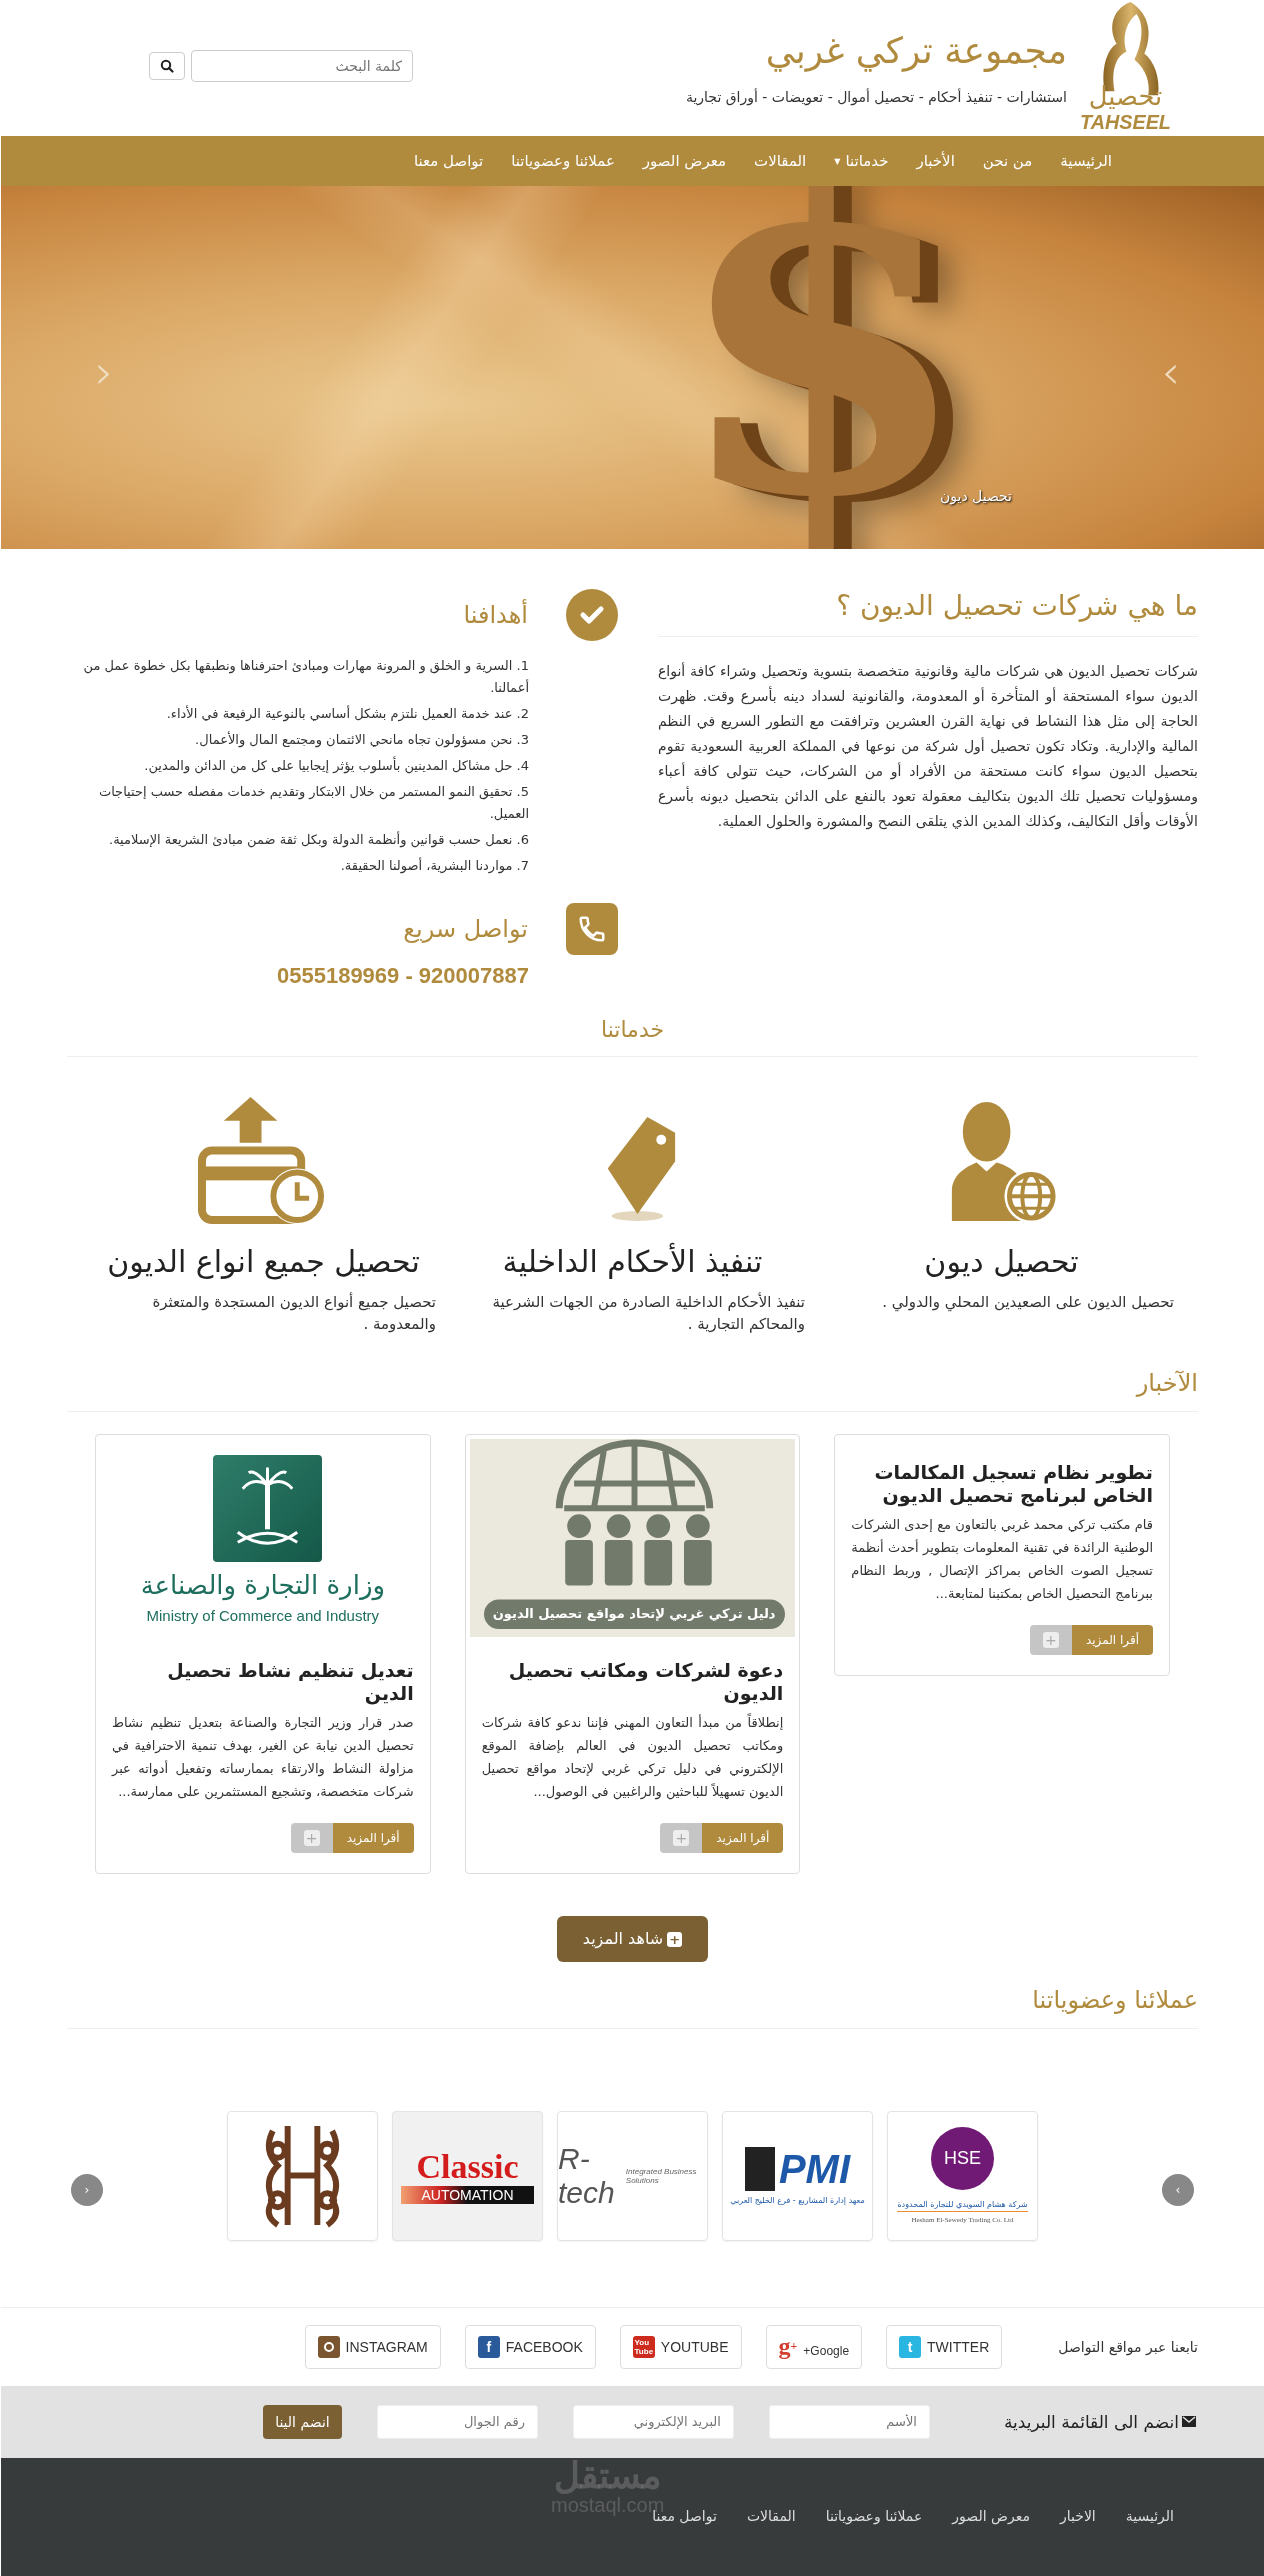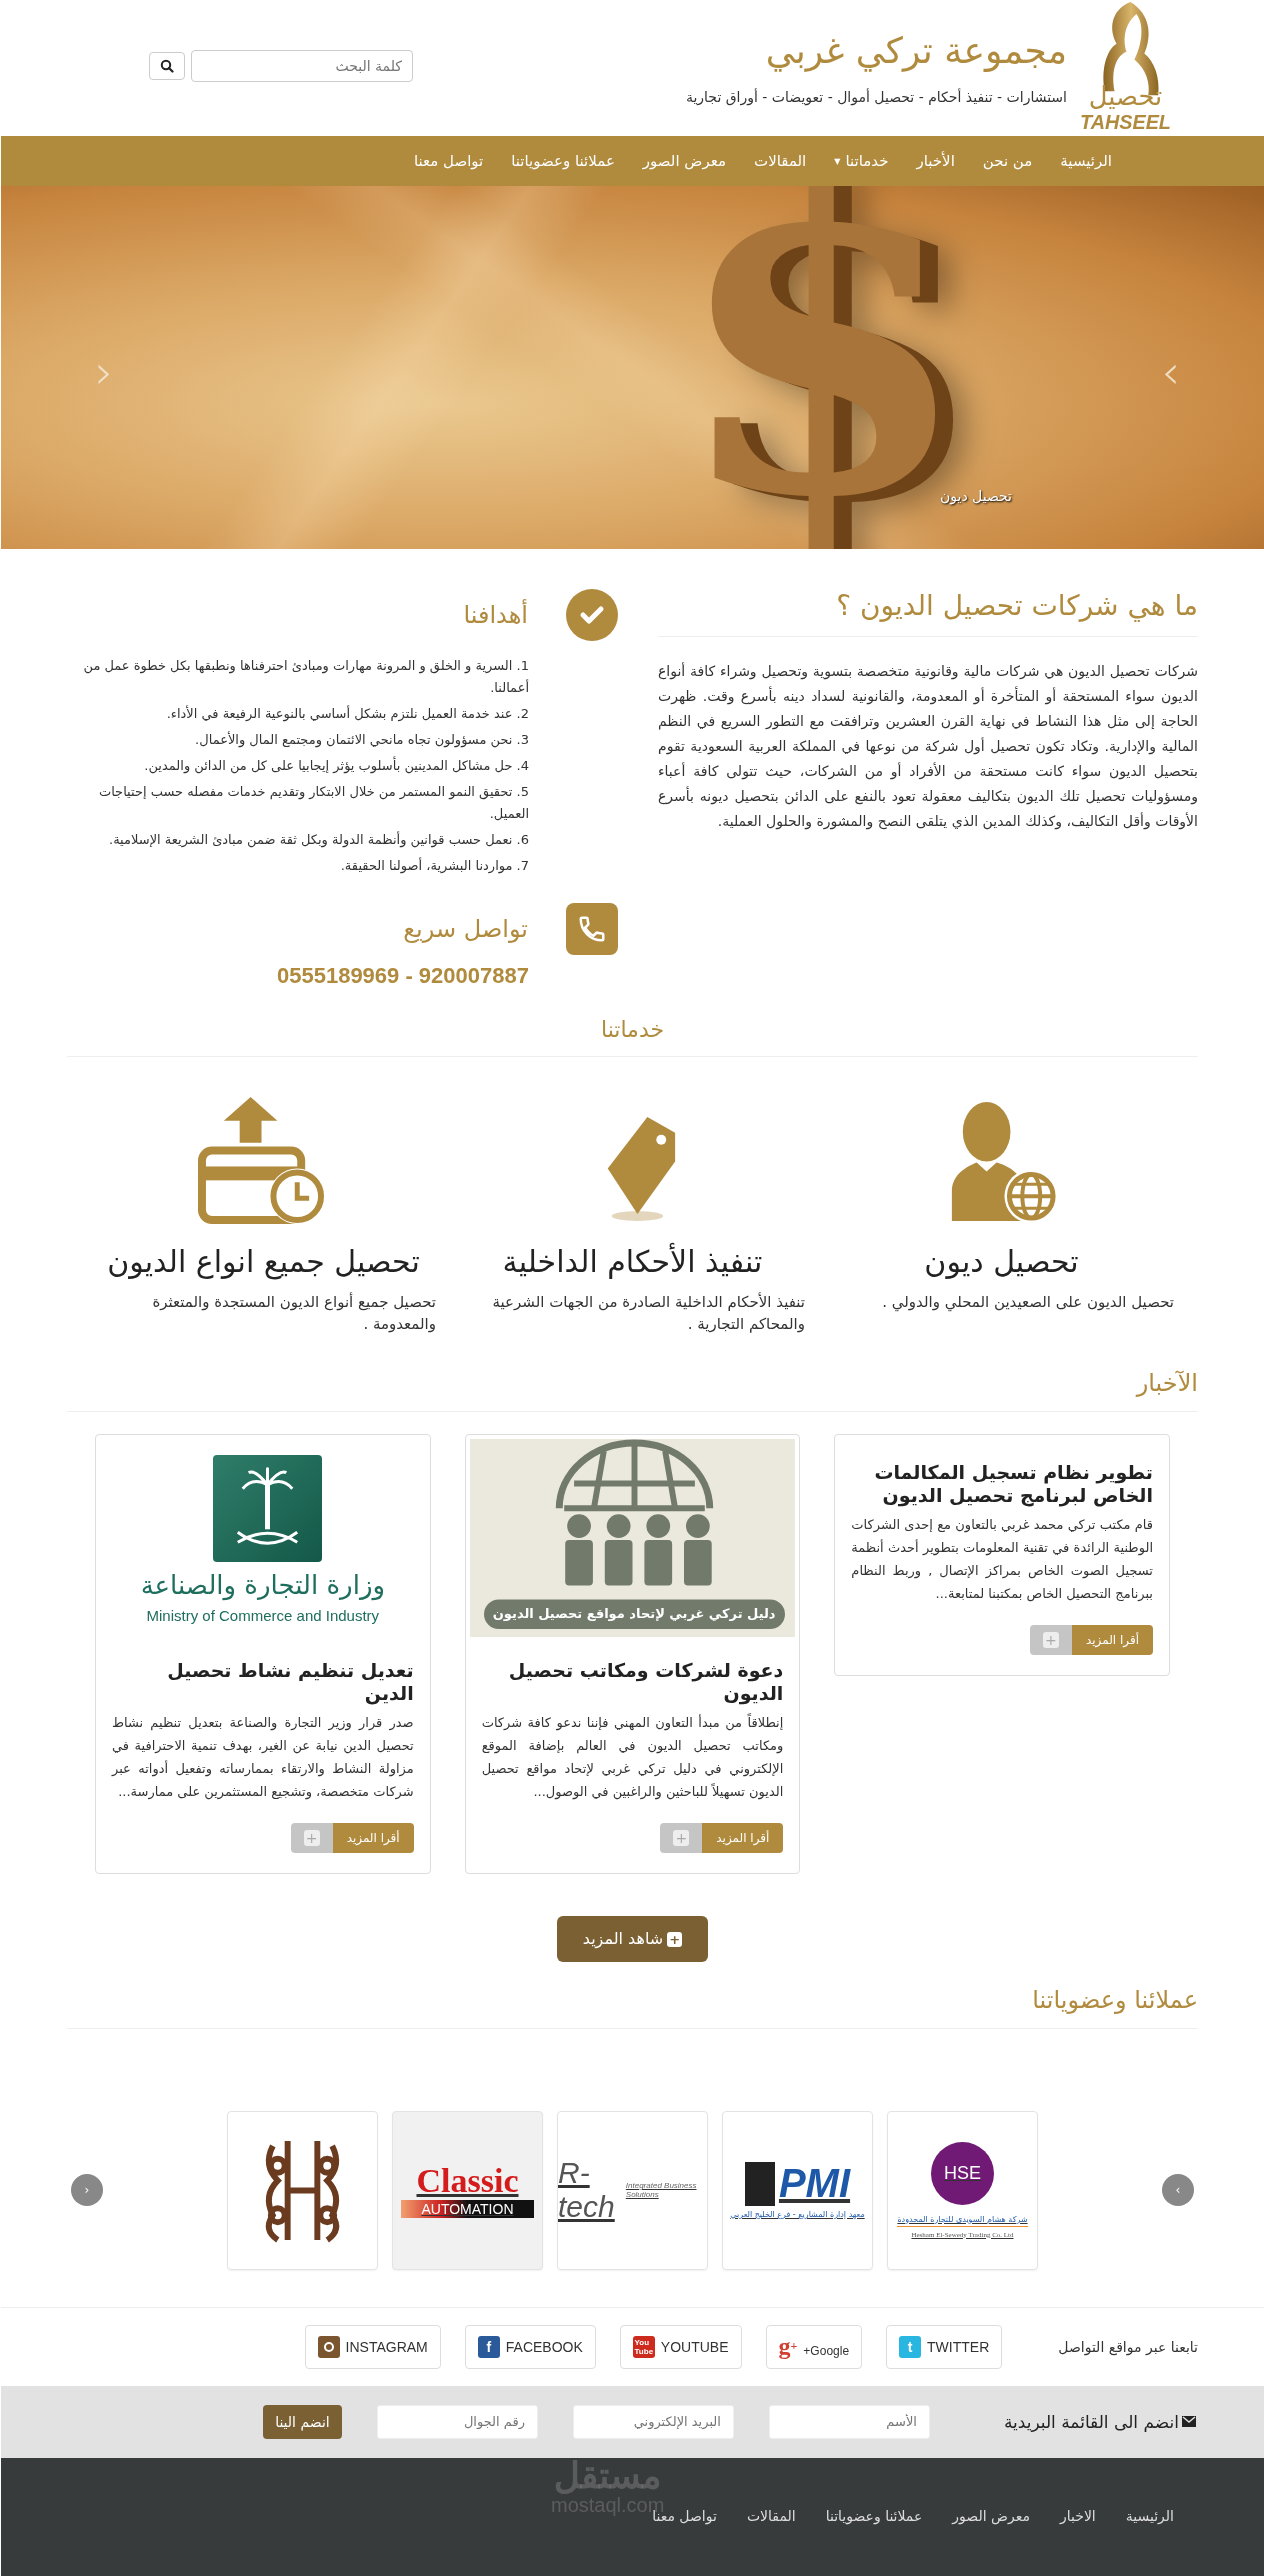--- a/index.html
+++ b/index.html
@@ -68,21 +68,21 @@
   .more-btn .lbl { background: #b08b3e; color: #fff; font-size: 12px; padding: 0 14px; display: flex; align-items: center; }
   .more-btn .plus { background: #c5c5c5; width: 42px; display: flex; align-items: center; justify-content: center; }
   .more-btn .plus span { width: 16px; height: 16px; background: #eee; border-radius: 3px; color: #aaa; font-size: 14px; line-height: 16px; text-align: center; }
   .see-more { display: block; margin: 42px auto 0; background: #7a6033; color: #fff; border: 0; border-radius: 6px; height: 46px; width: 151px; font-size: 16px; font-family: "DejaVu Sans", sans-serif; }
   .see-more .pl { display: inline-block; width: 15px; height: 15px; background: #fff; color: #7a6033; border-radius: 3px; font-size: 13px; line-height: 15px; margin-left: 4px; font-weight: bold; }
 
   
   .clients-title { font-size: 24px; font-weight: normal; color: #b08b3e; margin: 24px 67px 0; padding-bottom: 14px; border-bottom: 1px solid #eee; }
   .clients { position: relative; height: 248px; margin-top: 30px; }
   .client-row { display: flex; gap: 14px; justify-content: center; padding-top: 52px; direction: ltr; }
-  .client { width: 151px; height: 159px; border: 1px solid #e3e3e3; border-radius: 4px; display: flex; align-items: center; justify-content: center; box-shadow: 0 1px 2px rgba(0,0,0,0.06); text-decoration: underline; }
+  .client { width: 151px; height: 130px; border: 1px solid #e3e3e3; border-radius: 4px; display: flex; align-items: center; justify-content: center; box-shadow: 0 1px 2px rgba(0,0,0,0.06); }
   .c-arrow { position: absolute; top: 115px; width: 32px; height: 32px; border-radius: 50%; background: #888; color: #fff; font-size: 12px; display: flex; align-items: center; justify-content: center; }
   .c-arrow.l { left: 71px; } .c-arrow.r { right: 71px; }
 
   
   .social { border-top: 1px solid #eee; height: 79px; display: flex; align-items: center; padding: 0 67px 0 0; direction: rtl; }
   .social .follow { font-size: 14px; color: #333; margin-left: 56px; }
   .soc { height: 44px; border: 1px solid #ddd; border-radius: 4px; display: flex; align-items: center; padding: 0 12px; gap: 6px; margin-left: 24px; direction: ltr; font-family: "Liberation Sans", sans-serif; font-size: 14px; color: #333; }
   .soc .i { width: 22px; height: 22px; border-radius: 3px; display: flex; align-items: center; justify-content: center; color: #fff; font-weight: bold; font-size: 14px; }
 
   

